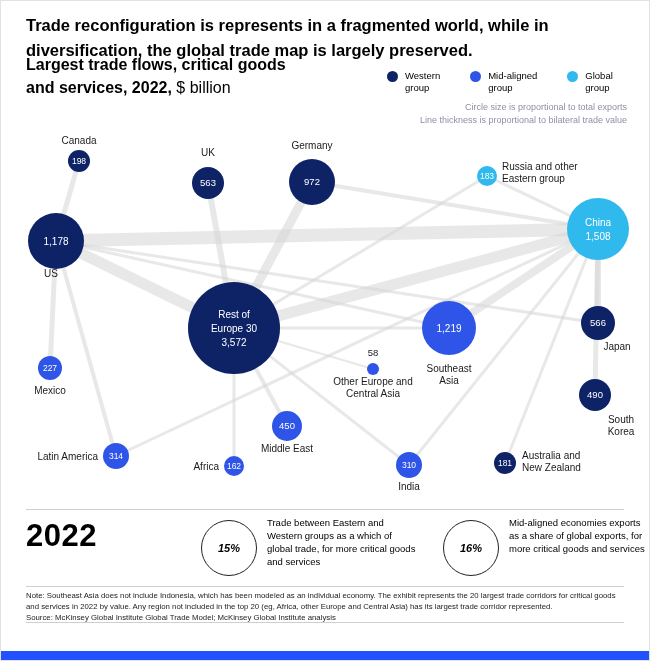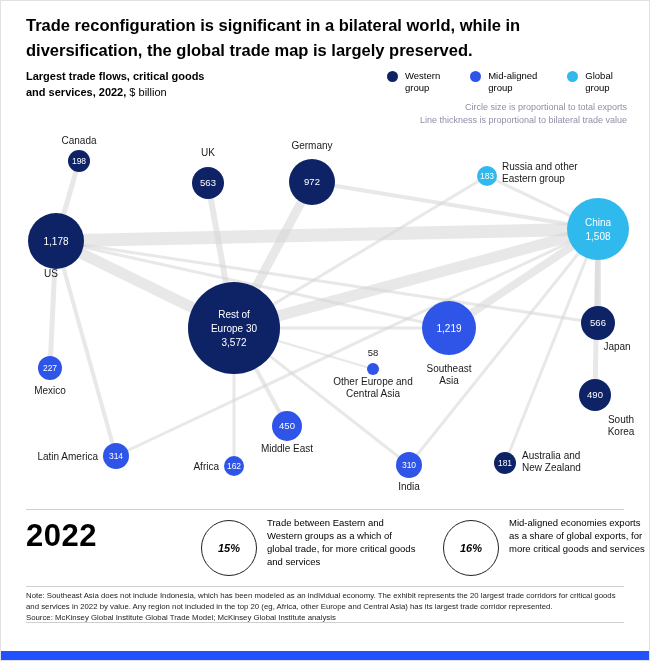--- a/index.html
+++ b/index.html
@@ -2,21 +2,21 @@
 <html><head>
 <meta charset="utf-8">
 <style>
   html,body{margin:0;padding:0;background:#ffffff;}
   .page{
     position:relative;width:650px;height:661px;background:#ffffff;
     font-family:"Liberation Sans",sans-serif;color:#000;overflow:hidden;
     border:1px solid #e2e2e2;box-sizing:border-box;
   }
   .title{position:absolute;left:25px;top:12px;width:610px;font-size:16.5px;font-weight:700;line-height:1.5;color:#000;}
-  .subtitle{position:absolute;left:25px;top:68px;font-size:11px;line-height:1.45;color:#000;}
+  .subtitle{position:absolute;left:25px;top:52px;font-size:16px;line-height:1.45;color:#000;}
   .subtitle .b{font-weight:700;}
   .legend{position:absolute;left:386px;top:69px;display:flex;gap:30px;}
   .legend-item{display:flex;align-items:flex-start;gap:7px;}
   .legend-dot{width:11px;height:11px;border-radius:50%;margin-top:1px;flex:0 0 auto;}
   .legend-label{font-size:9.5px;line-height:1.3;color:#000;}
   .legend-notes{position:absolute;right:22px;top:100px;text-align:right;font-size:9px;color:#8f8fa8;line-height:1.45;}
   svg.net{position:absolute;left:0;top:125px;}
   svg.net text{font-family:"Liberation Sans",sans-serif;}
   .hr{position:absolute;left:25px;right:25px;height:0;border-top:1px solid #cfcfcf;}
   .hr1{top:508px;}
@@ -33,21 +33,21 @@
   .notes{position:absolute;left:25px;top:590px;width:602px;font-size:7.8px;line-height:1.38;color:#222;}
   .brand{position:absolute;left:25px;top:628px;font-size:10.5px;font-weight:400;color:#000;margin-top:44px;}
   .bluebar{position:absolute;left:0;right:0;bottom:0;height:9px;}
 </style>
 </head>
 <body>
 
 <div class="page">
 
   <div class="title">
-    <div>Trade reconfiguration is significant in a bilateral world, while in</div>
+    <div>Trade reconfiguration is represents in a fragmented world, while in</div>
     <div>diversification, the global trade map is largely preserved.</div>
   </div>
 
   <div class="subtitle">
     <div class="b">Largest trade flows, critical goods</div>
     <div><span class="b">and services, 2022,</span><span> $ billion</span></div>
   </div>
 
   <div class="legend">
     <div class="legend-item">

